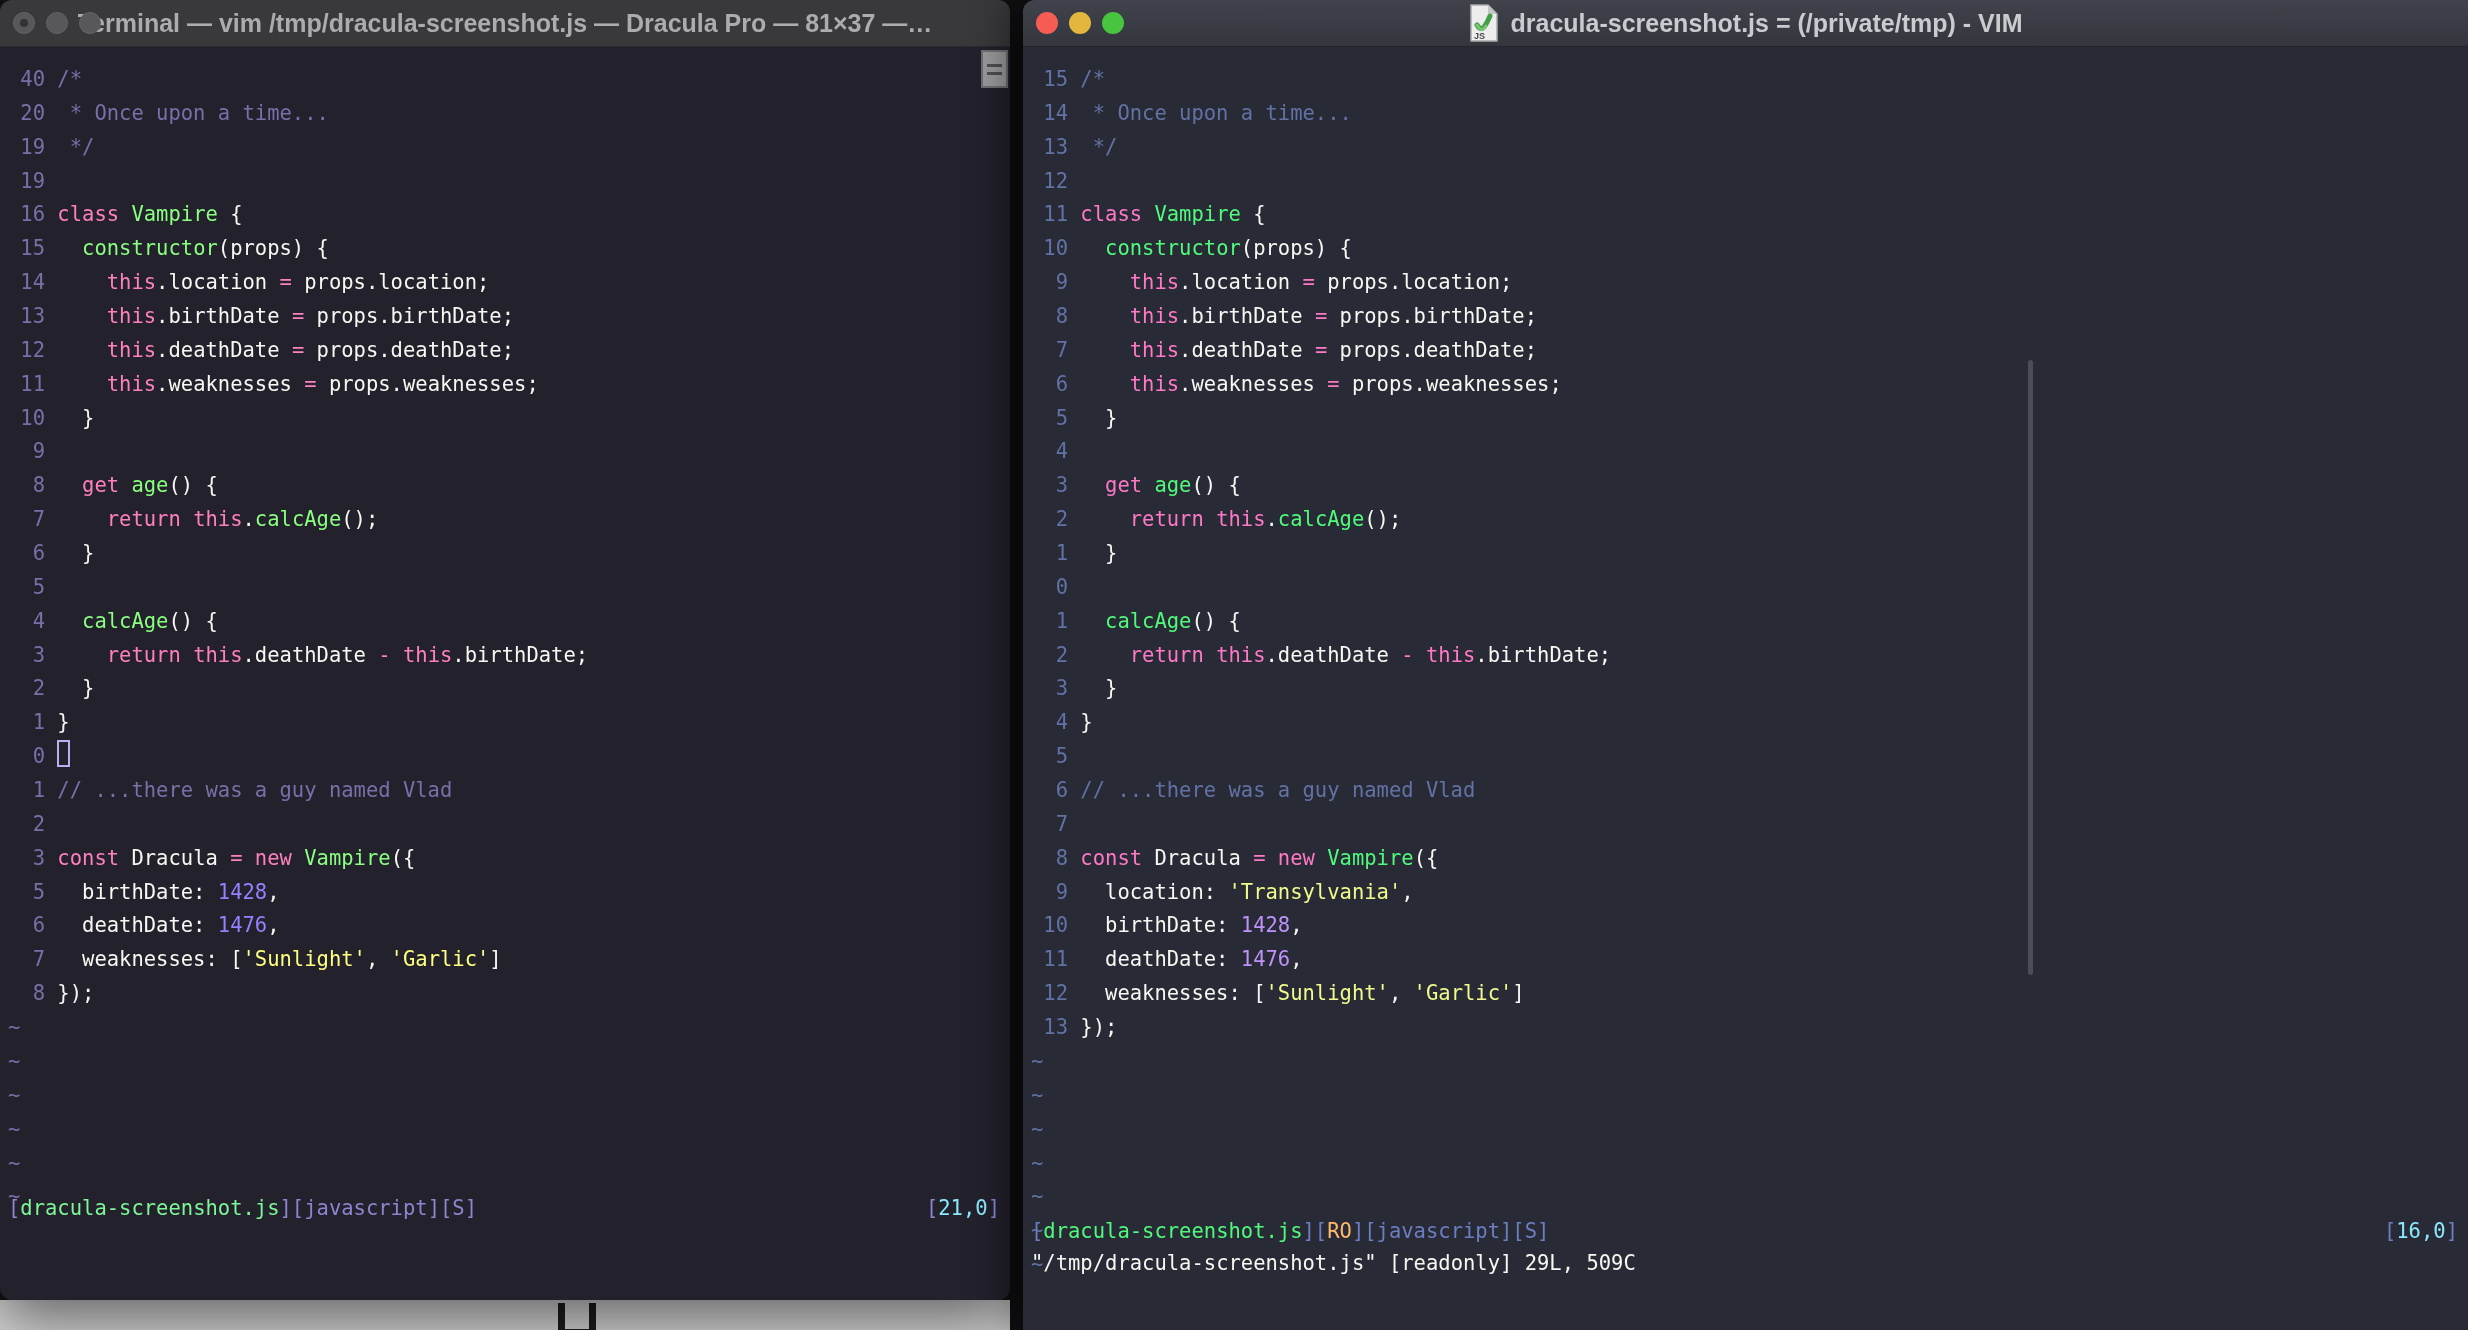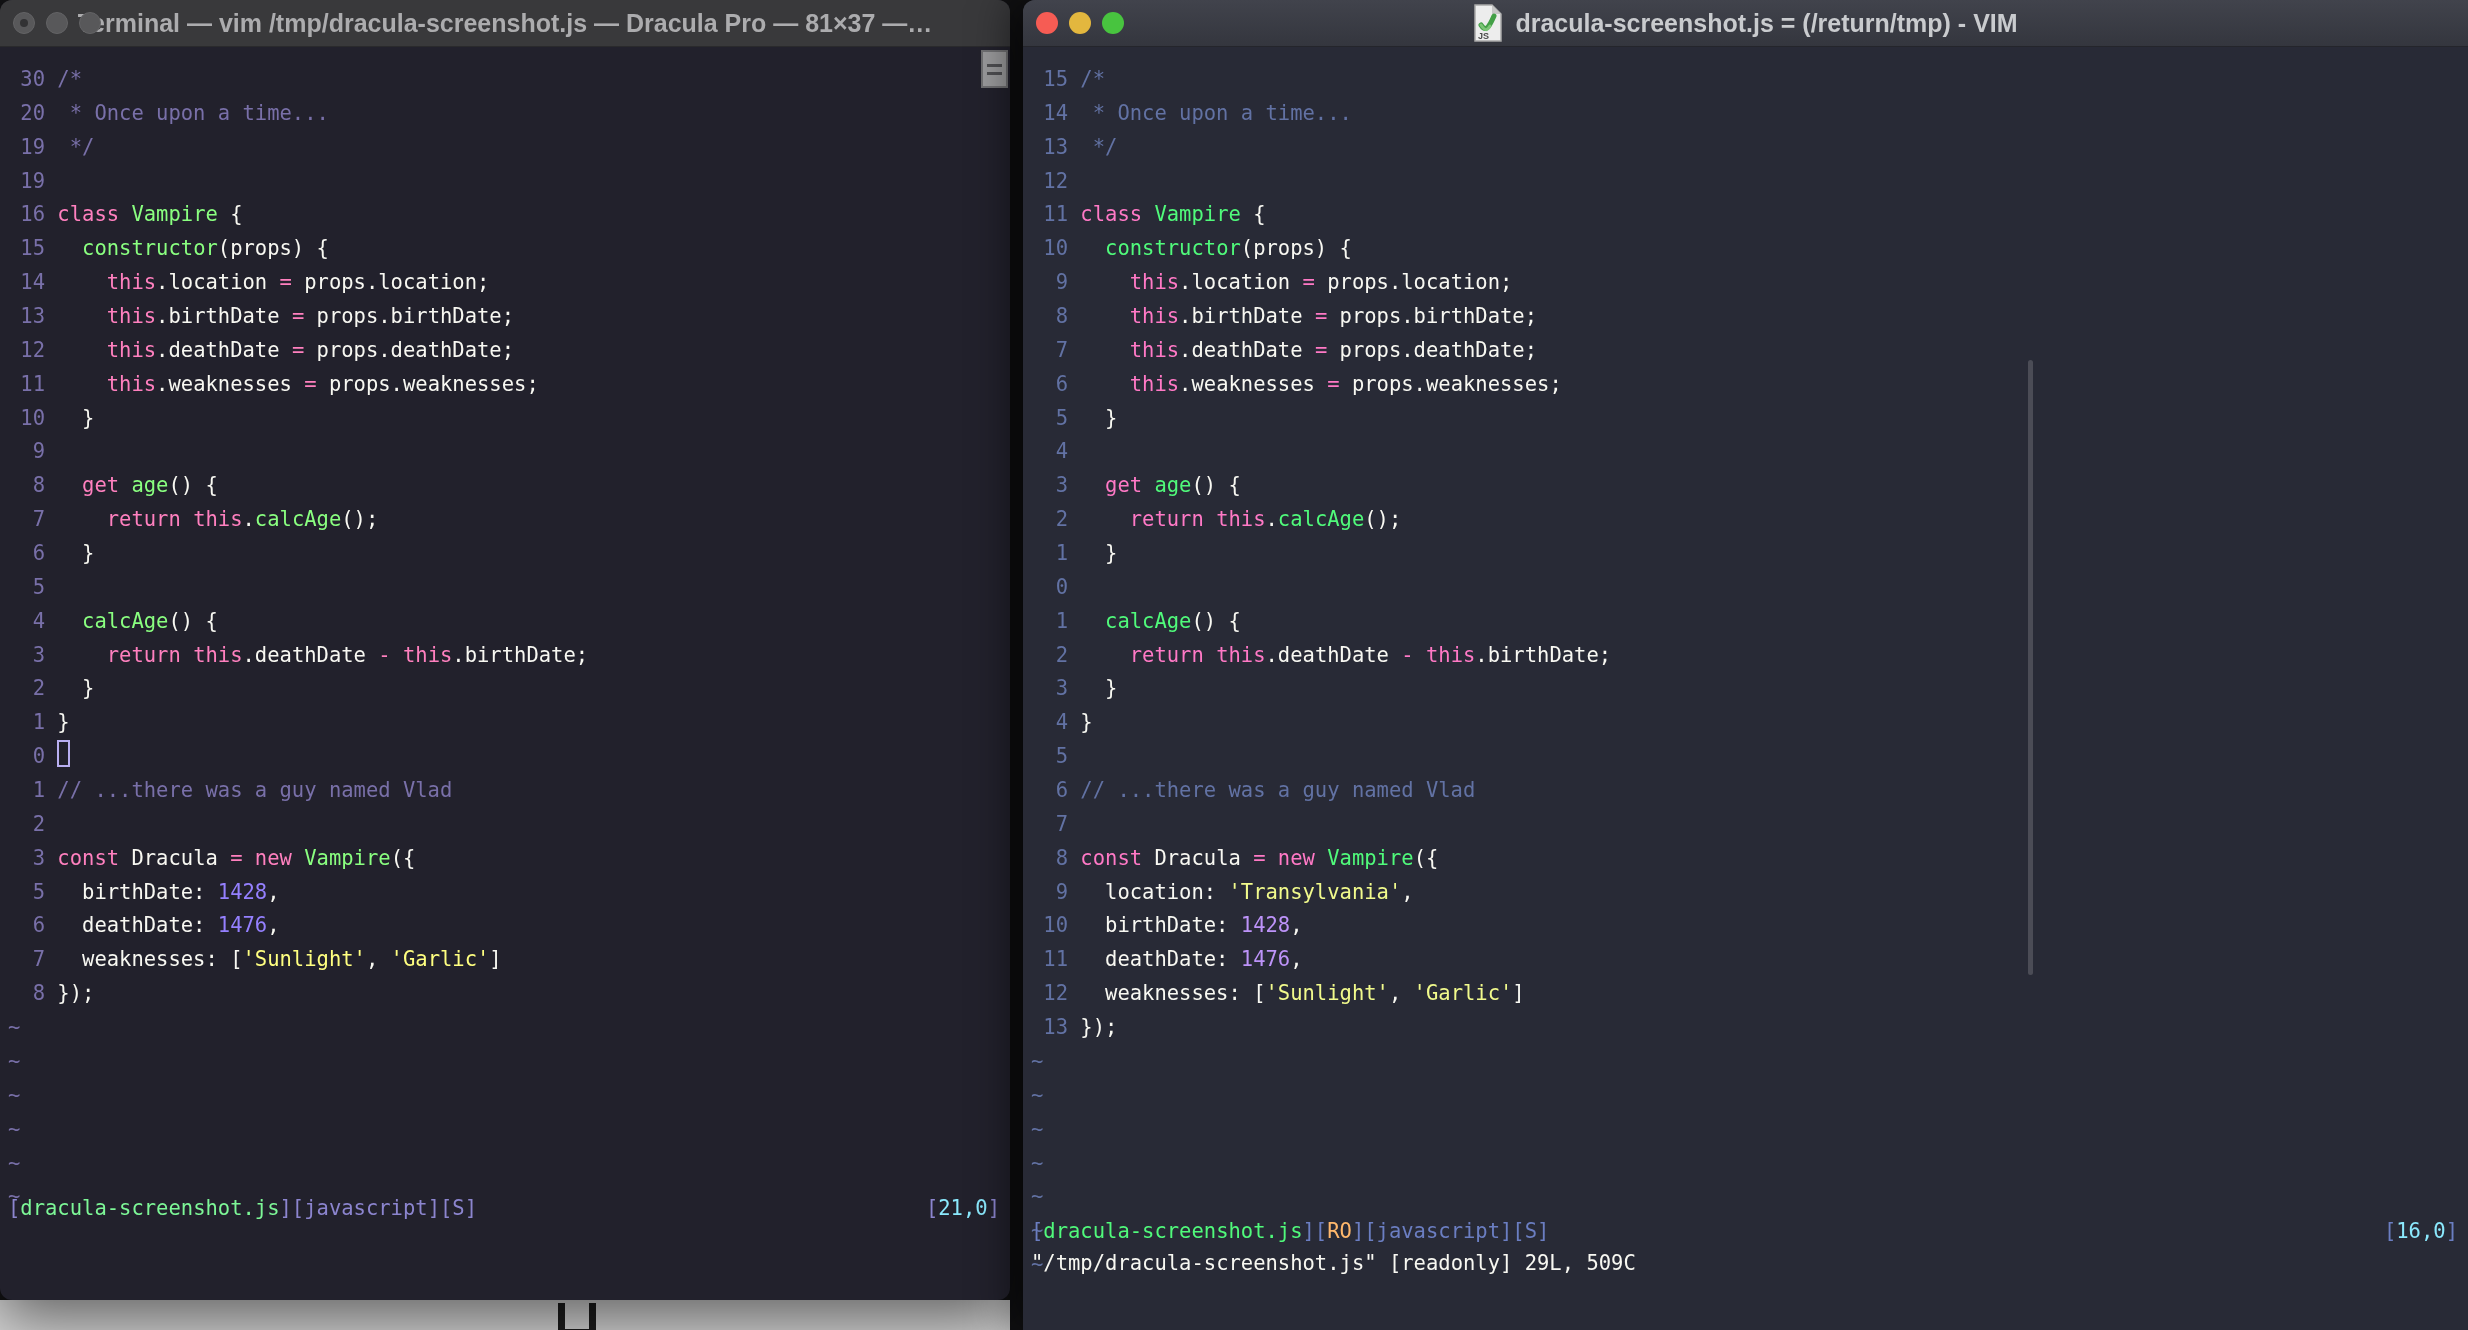--- a/index.html
+++ b/index.html
@@ -82,21 +82,21 @@
       <span class="light" style="background: rgb(88, 88, 90);"></span>
       <span class="light" style="background: rgb(88, 88, 90);"></span>
     </div>
     <div class="title">Terminal — vim /tmp/dracula-screenshot.js — Dracula Pro — 81×37 —…</div>
     <div class="scroll-btn">
       <span class="bar"></span>
       <span class="bar"></span>
     </div>
   </div>
   <div class="content" id="left-content">
-      <div class="row"><span class="ln" style="color: rgb(121, 112, 169);">30</span> <span style="color: rgb(121, 112, 169);">/*</span></div>
+      <div class="row"><span class="ln" style="color: rgb(121, 112, 169);">40</span> <span style="color: rgb(121, 112, 169);">/*</span></div>
       <div class="row"><span class="ln" style="color: rgb(121, 112, 169);">20</span> <span style="color: rgb(121, 112, 169);"> * Once upon a time...</span></div>
       <div class="row"><span class="ln" style="color: rgb(121, 112, 169);">19</span> <span style="color: rgb(121, 112, 169);"> */</span></div>
       <div class="row"><span class="ln" style="color: rgb(121, 112, 169);">19</span> </div>
       <div class="row"><span class="ln" style="color: rgb(121, 112, 169);">16</span> <span style="color: rgb(255, 128, 191);">class</span><span style="color: rgb(248, 248, 242);"> </span><span style="color: rgb(138, 255, 128);">Vampire</span><span style="color: rgb(248, 248, 242);"> {</span></div>
       <div class="row"><span class="ln" style="color: rgb(121, 112, 169);">15</span> <span style="color: rgb(248, 248, 242);">  </span><span style="color: rgb(138, 255, 128);">constructor</span><span style="color: rgb(248, 248, 242);">(props) {</span></div>
       <div class="row"><span class="ln" style="color: rgb(121, 112, 169);">14</span> <span style="color: rgb(248, 248, 242);">    </span><span style="color: rgb(255, 128, 191);">this</span><span style="color: rgb(248, 248, 242);">.location </span><span style="color: rgb(255, 128, 191);">=</span><span style="color: rgb(248, 248, 242);"> props.location;</span></div>
       <div class="row"><span class="ln" style="color: rgb(121, 112, 169);">13</span> <span style="color: rgb(248, 248, 242);">    </span><span style="color: rgb(255, 128, 191);">this</span><span style="color: rgb(248, 248, 242);">.birthDate </span><span style="color: rgb(255, 128, 191);">=</span><span style="color: rgb(248, 248, 242);"> props.birthDate;</span></div>
       <div class="row"><span class="ln" style="color: rgb(121, 112, 169);">12</span> <span style="color: rgb(248, 248, 242);">    </span><span style="color: rgb(255, 128, 191);">this</span><span style="color: rgb(248, 248, 242);">.deathDate </span><span style="color: rgb(255, 128, 191);">=</span><span style="color: rgb(248, 248, 242);"> props.deathDate;</span></div>
       <div class="row"><span class="ln" style="color: rgb(121, 112, 169);">11</span> <span style="color: rgb(248, 248, 242);">    </span><span style="color: rgb(255, 128, 191);">this</span><span style="color: rgb(248, 248, 242);">.weaknesses </span><span style="color: rgb(255, 128, 191);">=</span><span style="color: rgb(248, 248, 242);"> props.weaknesses;</span></div>
       <div class="row"><span class="ln" style="color: rgb(121, 112, 169);">10</span> <span style="color: rgb(248, 248, 242);">  }</span></div>
@@ -135,21 +135,21 @@
       <span class="light" id="rl2" style="background: rgb(72, 196, 63);"></span>
     </div>
     <div class="title">
       <svg width="30" height="38" viewBox="0 0 30 38">
         <path d="M2 1 h17 l9 9 v27 h-26 z" fill="#EDEDED" stroke="#A9A9A9" stroke-width="1.5"></path>
         <path d="M19 1 l9 9 h-9 z" fill="#C6C6C6"></path>
         <path d="M8 21 C12 27,15 26,21 12" stroke="#43A047" stroke-width="5" fill="none" stroke-linecap="round"></path>
         <path d="M8 21 C12 27,14 27,17 22" stroke="#7CC576" stroke-width="3" fill="none" stroke-linecap="round"></path>
         <text x="5" y="35" font-size="9" font-family="Liberation Sans, sans-serif" fill="#4A4A4A">JS</text>
       </svg>
-      <span>dracula-screenshot.js = (/return/tmp) - VIM</span>
+      <span>dracula-screenshot.js = (/private/tmp) - VIM</span>
     </div>
   </div>
   <div class="content" id="right-content">
       <div class="row"><span class="ln" style="color: rgb(98, 114, 164);">15</span> <span style="color: rgb(98, 114, 164);">/*</span></div>
       <div class="row"><span class="ln" style="color: rgb(98, 114, 164);">14</span> <span style="color: rgb(98, 114, 164);"> * Once upon a time...</span></div>
       <div class="row"><span class="ln" style="color: rgb(98, 114, 164);">13</span> <span style="color: rgb(98, 114, 164);"> */</span></div>
       <div class="row"><span class="ln" style="color: rgb(98, 114, 164);">12</span> </div>
       <div class="row"><span class="ln" style="color: rgb(98, 114, 164);">11</span> <span style="color: rgb(255, 121, 198);">class</span><span style="color: rgb(248, 248, 242);"> </span><span style="color: rgb(80, 250, 123);">Vampire</span><span style="color: rgb(248, 248, 242);"> {</span></div>
       <div class="row"><span class="ln" style="color: rgb(98, 114, 164);">10</span> <span style="color: rgb(248, 248, 242);">  </span><span style="color: rgb(80, 250, 123);">constructor</span><span style="color: rgb(248, 248, 242);">(props) {</span></div>
       <div class="row"><span class="ln" style="color: rgb(98, 114, 164);">9</span> <span style="color: rgb(248, 248, 242);">    </span><span style="color: rgb(255, 121, 198);">this</span><span style="color: rgb(248, 248, 242);">.location </span><span style="color: rgb(255, 121, 198);">=</span><span style="color: rgb(248, 248, 242);"> props.location;</span></div>

